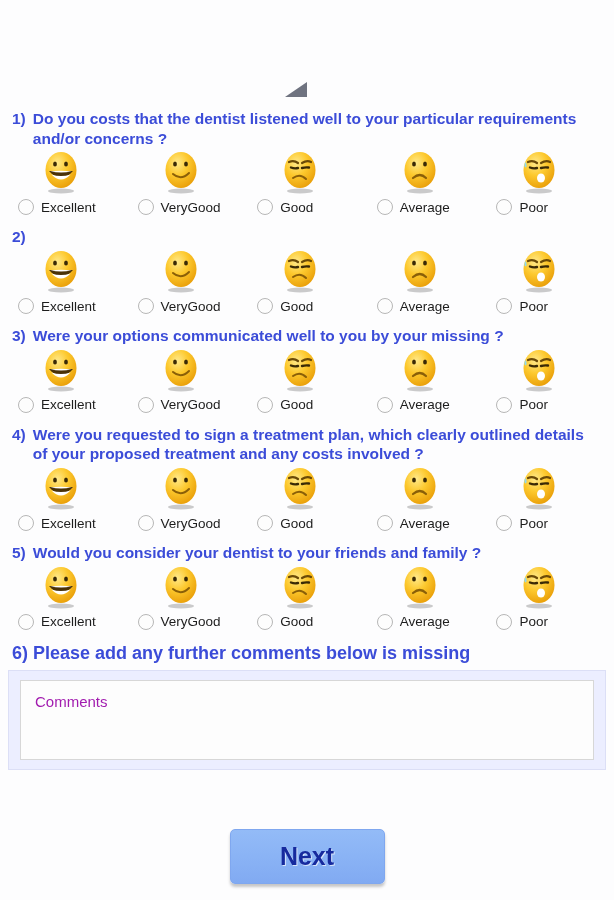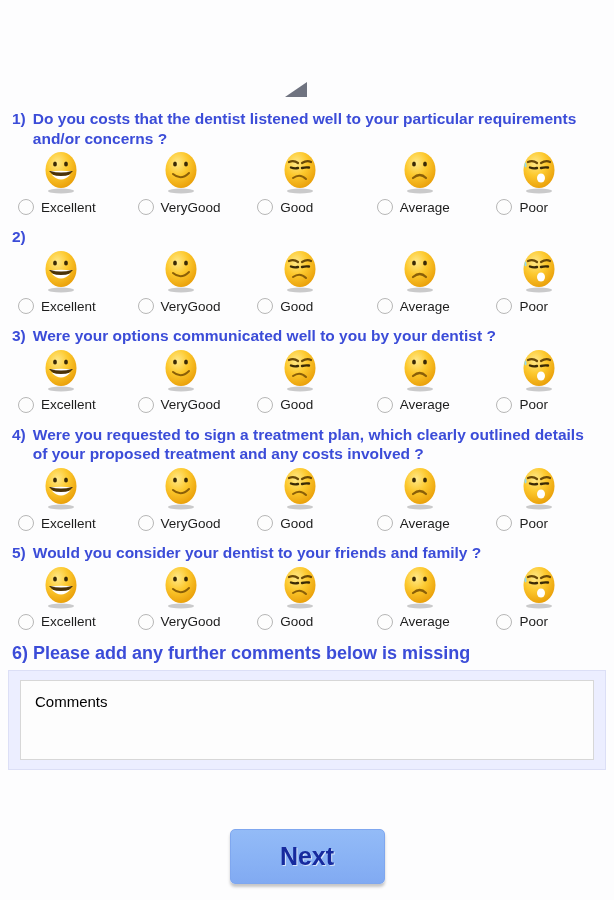--- a/index.html
+++ b/index.html
@@ -176,21 +176,21 @@
     margin: 0 8px;
     background: #eceeff;
     border: 1px solid #dcdff6;
     padding: 9px 11px;
   }
   .comments-box {
     background: #fdfdfd;
     border: 1px solid #d7d7d7;
     height: 80px;
     padding: 12px 14px;
-    color: #000000;
+    color: #a21caf;
     font-size: 15px;
     font-family: "Liberation Sans", sans-serif;
   }
 
   
   .footer {
     flex: 0 0 auto;
     padding: 14px 0 16px 0;
     display: flex;
     justify-content: center;
@@ -529,21 +529,21 @@
               <div class="radio-row">
                 <span class="radio"></span>
                 <span class="radio-label">Poor</span>
               </div>
             </div>
           </div>
         </div>
         <div class="question-block">
           <div class="q-text">
             <span class="q-num">3)</span>
-            <span class="q-body">Were your options communicated well to you by your dentist ?</span>
+            <span class="q-body">Were your options communicated well to you by your missing ?</span>
           </div>
           <div class="options-row">
             <div class="option">
               <div class="emoji-wrap">
                 <svg width="42" height="44" viewBox="0 0 42 44">
                   <defs>
                     <radialGradient id="g_grinning-face" cx="38%" cy="30%" r="78%">
                       <stop offset="0%" stop-color="#ffe98a"></stop>
                       <stop offset="45%" stop-color="#fdc92e"></stop>
                       <stop offset="100%" stop-color="#e79a05"></stop>

